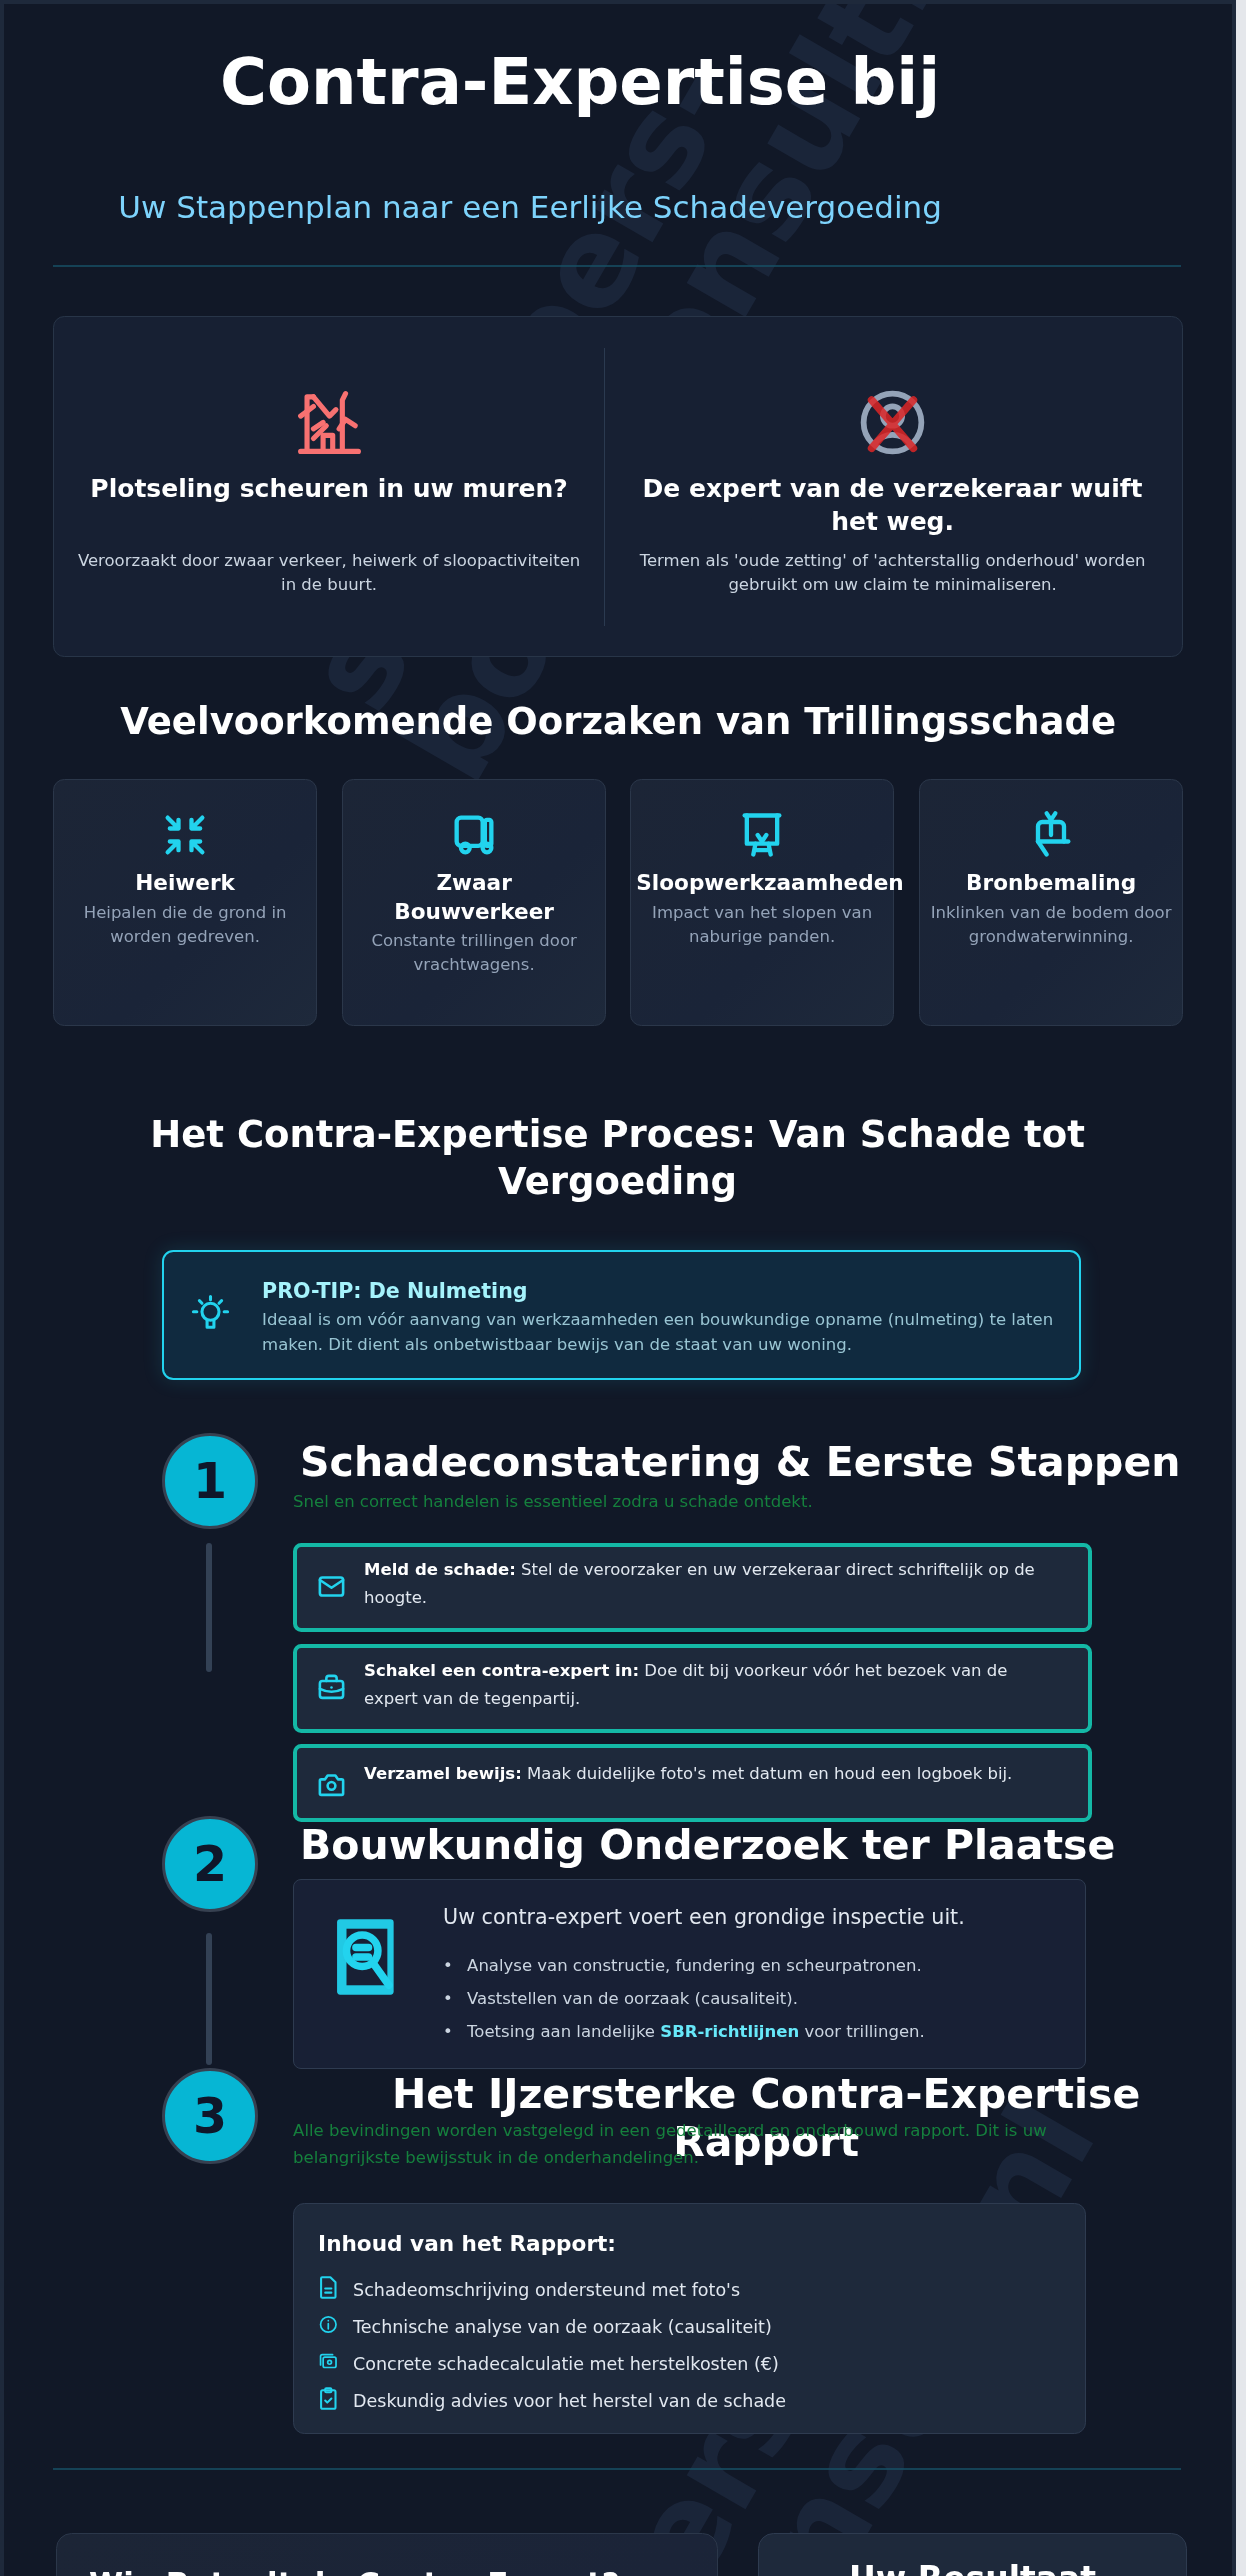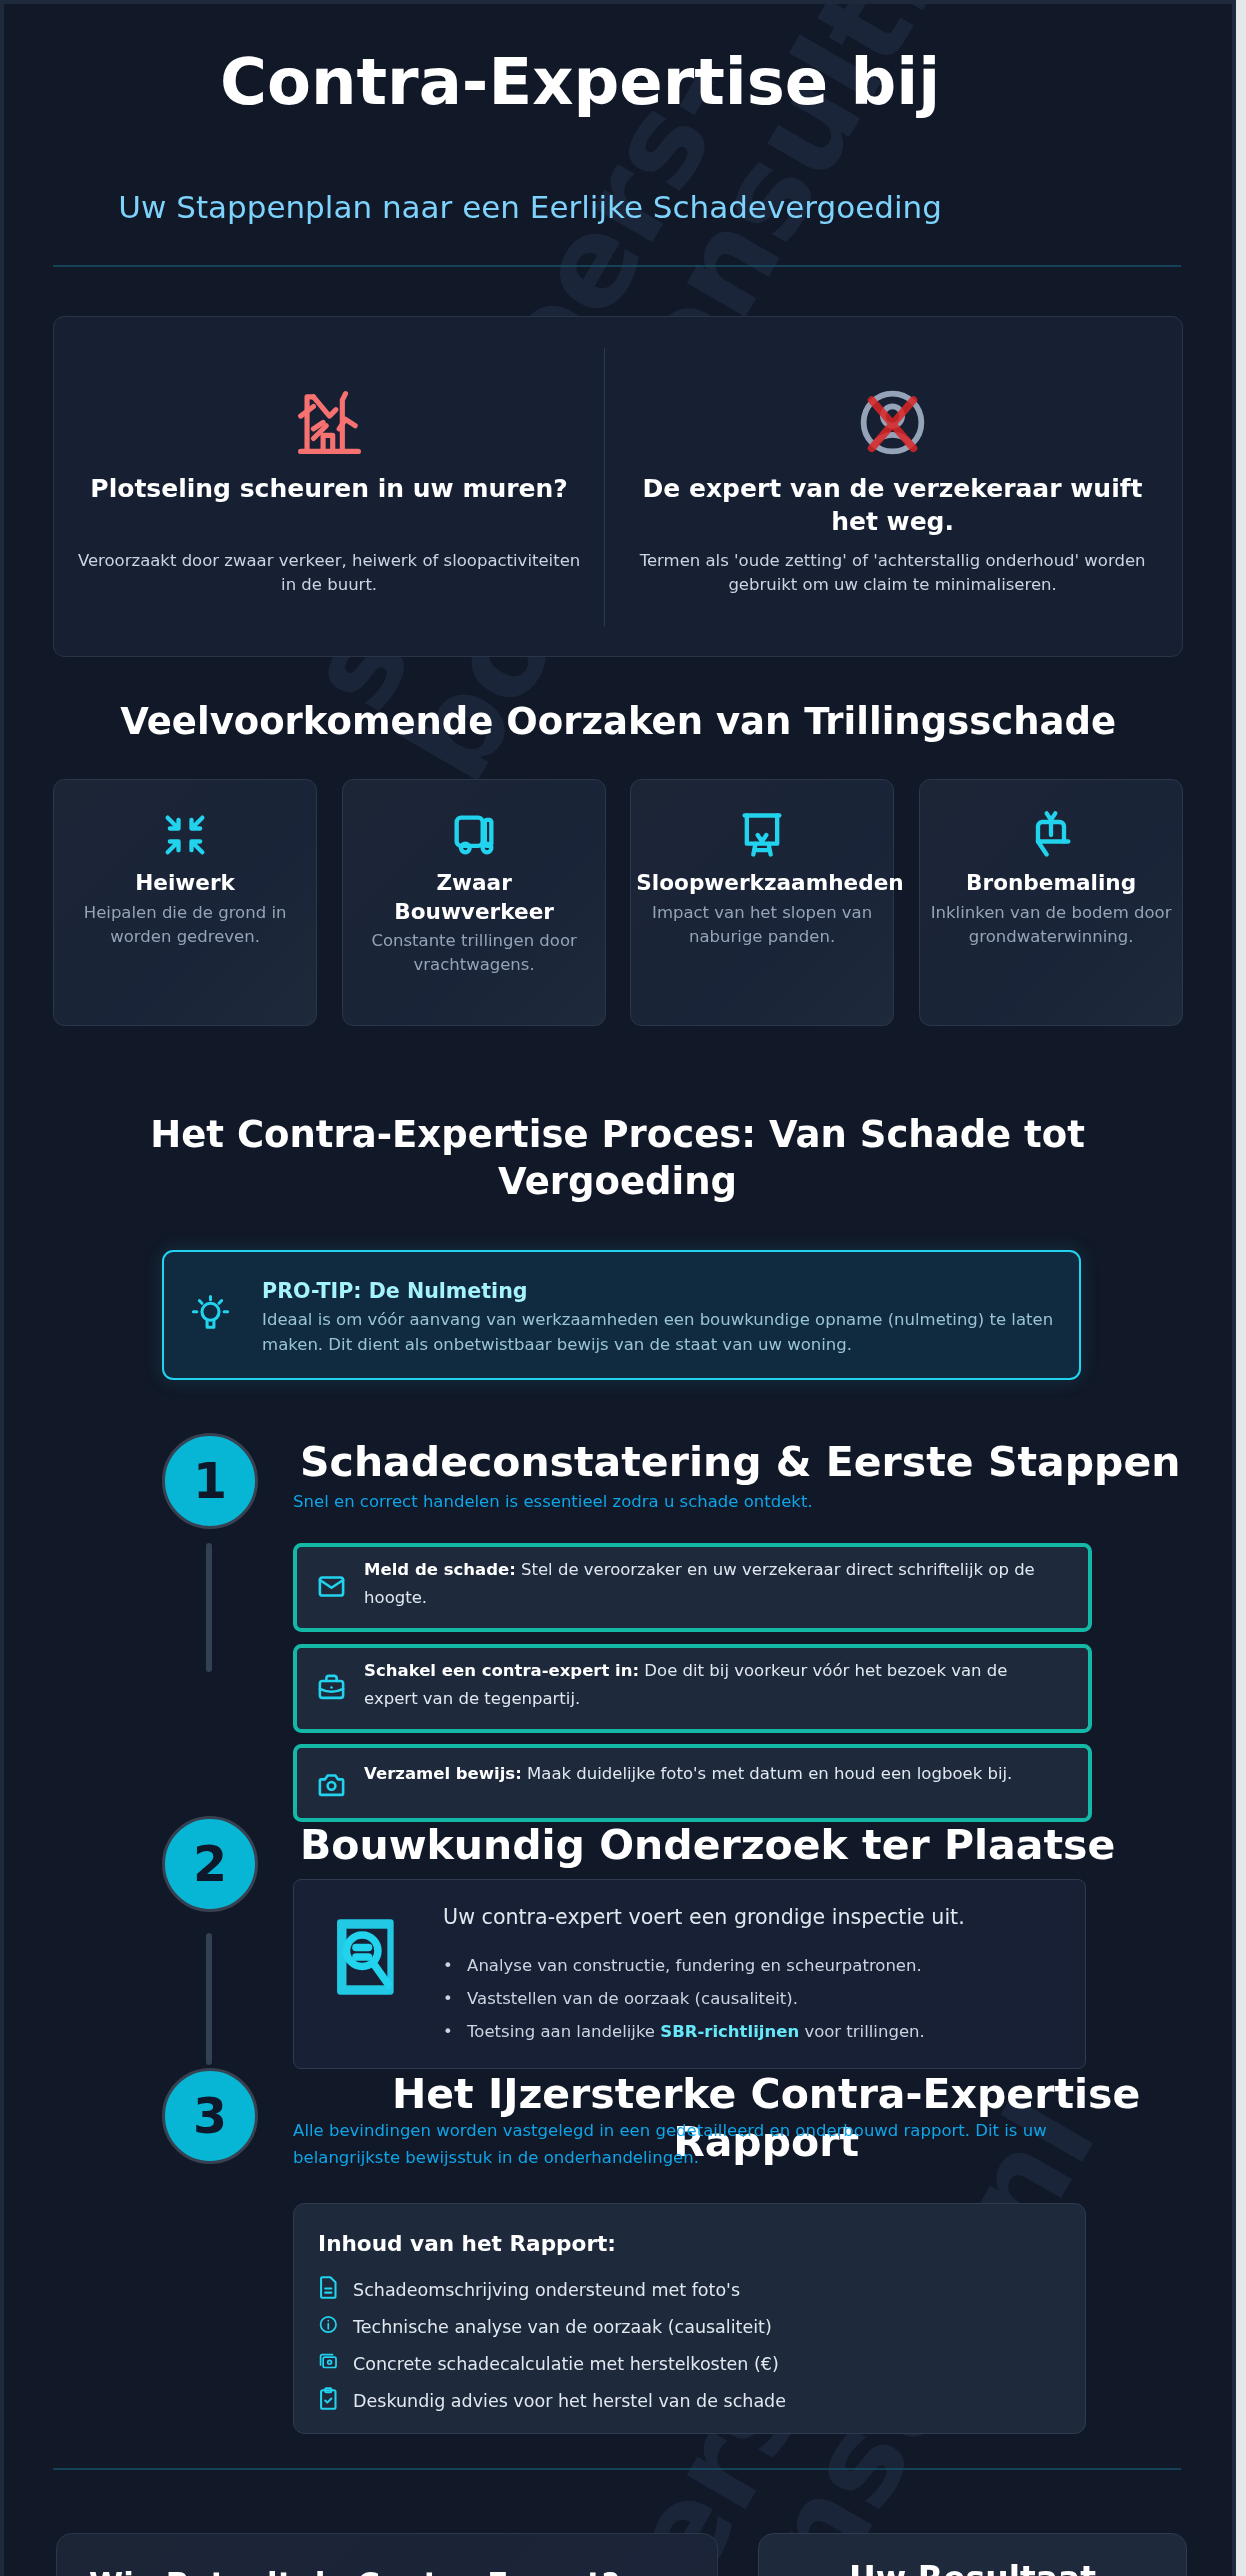--- a/index.html
+++ b/index.html
@@ -115,21 +115,21 @@
     position: absolute; left: 158px; width: 96px; height: 96px; border-radius: 50%;
     background: #06b6d4; border: 3.6px solid #374151; box-sizing: border-box;
     display: flex; align-items: center; justify-content: center;
     font-size: 49px; font-weight: 700; color: #0f172a;
   }
   .step-line { position: absolute; left: 202px; width: 6.2px; background: #334155; border-radius: 3.1px; }
   .step-title {
     position: absolute; left: 296px; font-size: 41px; font-weight: 700; color: #ffffff; text-align: center;
   }
   .step-desc {
-    position: absolute; left: 289px; width: 783px; font-size: 16.5px; line-height: 27px; color: #0ea5e9;
+    position: absolute; left: 289px; width: 783px; font-size: 16.5px; line-height: 27px; color: #15803d;
   }
   .action-card {
     position: absolute; left: 289px; width: 791px;
     background: #1e293b; border: 4px solid #14b8a6; border-radius: 8.2px;
   }
   .action-icon { position: absolute; left: 18.5px; width: 31px; height: 31px; }
   .action-text {
     position: absolute; left: 67px; right: 26px; font-size: 16.5px; line-height: 28px; color: #e2e8f0;
   }
   .action-text b { color: #ffffff; }

